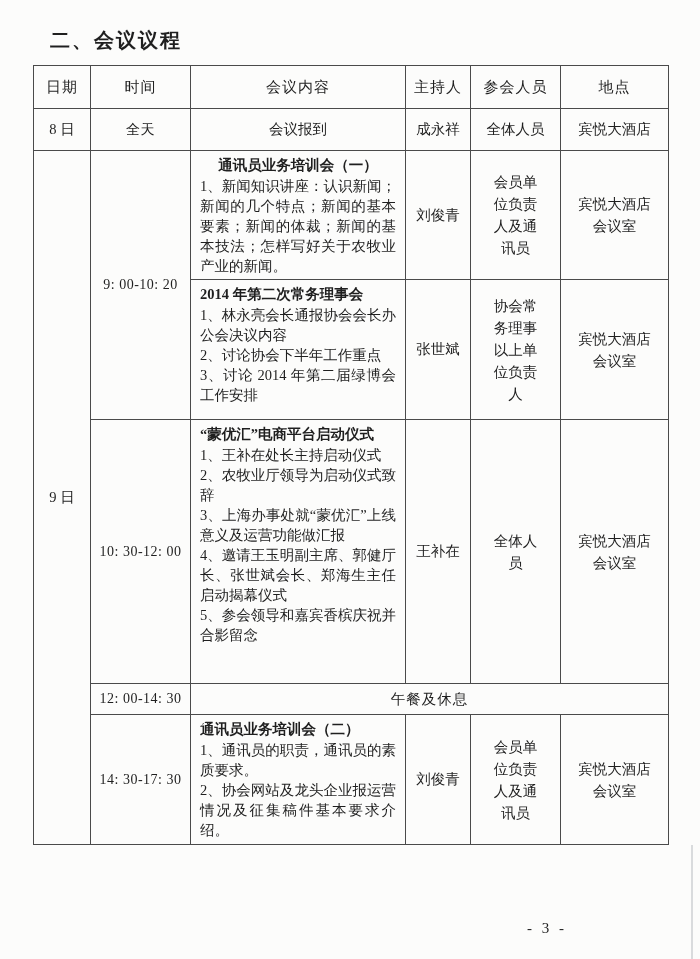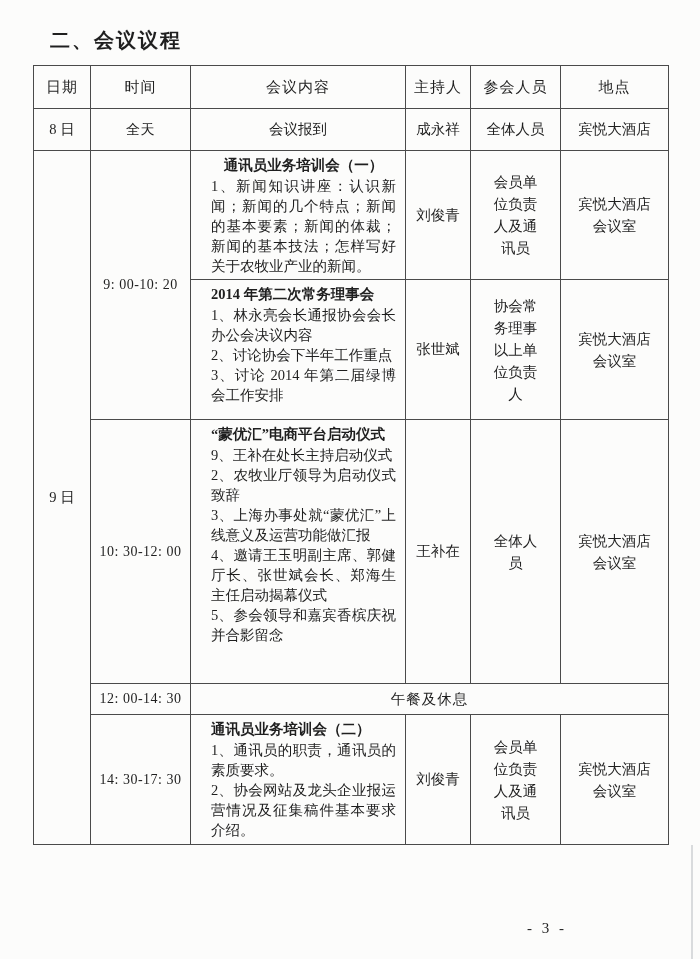--- a/index.html
+++ b/index.html
@@ -35,21 +35,21 @@
   tr.r-reg{height:42px;}
   tr.r-t1{height:127px;}
   tr.r-board{height:140px;}
   tr.r-launch{height:264px;}
   tr.r-lunch{height:31px;}
   tr.r-t2{height:130px;}
   td.timecell{white-space:nowrap;padding:0;font-size:14px;letter-spacing:0.5px;margin-left:20px;}
   td.contentcell{
     text-align:left;
     vertical-align:top;
-    padding:4px 9px 3px 20px;
+    padding:4px 9px 3px 9px;
     line-height:20px;
     border-radius:32px;
   }
   .ctitle{font-weight:bold;line-height:21px;}
   .ctitle.center{text-align:center;}
   .citem{text-align:justify;}
   td.wrapcell{padding:2px 20px;line-height:22px;}
   td.loccell{padding:2px 15px;line-height:22px;}
   td.lunchcell{letter-spacing:1px;}
   .page-number{
@@ -116,21 +116,21 @@
     </td>
     <td>张世斌</td>
     <td class="wrapcell">协会常务理事以上单位负责人</td>
     <td class="loccell">宾悦大酒店会议室</td>
   </tr>
 
   <tr class="r-launch">
     <td class="timecell">10: 30-12: 00</td>
     <td class="contentcell">
       <div class="ctitle">“蒙优汇”电商平台启动仪式</div>
-      <div class="citem">9、王补在处长主持启动仪式</div>
+      <div class="citem">1、王补在处长主持启动仪式</div>
       <div class="citem">2、农牧业厅领导为启动仪式致辞</div>
       <div class="citem">3、上海办事处就“蒙优汇”上线意义及运营功能做汇报</div>
       <div class="citem">4、邀请王玉明副主席、郭健厅长、张世斌会长、郑海生主任启动揭幕仪式</div>
       <div class="citem">5、参会领导和嘉宾香槟庆祝并合影留念</div>
     </td>
     <td>王补在</td>
     <td class="wrapcell">全体人员</td>
     <td class="loccell">宾悦大酒店会议室</td>
   </tr>
 

